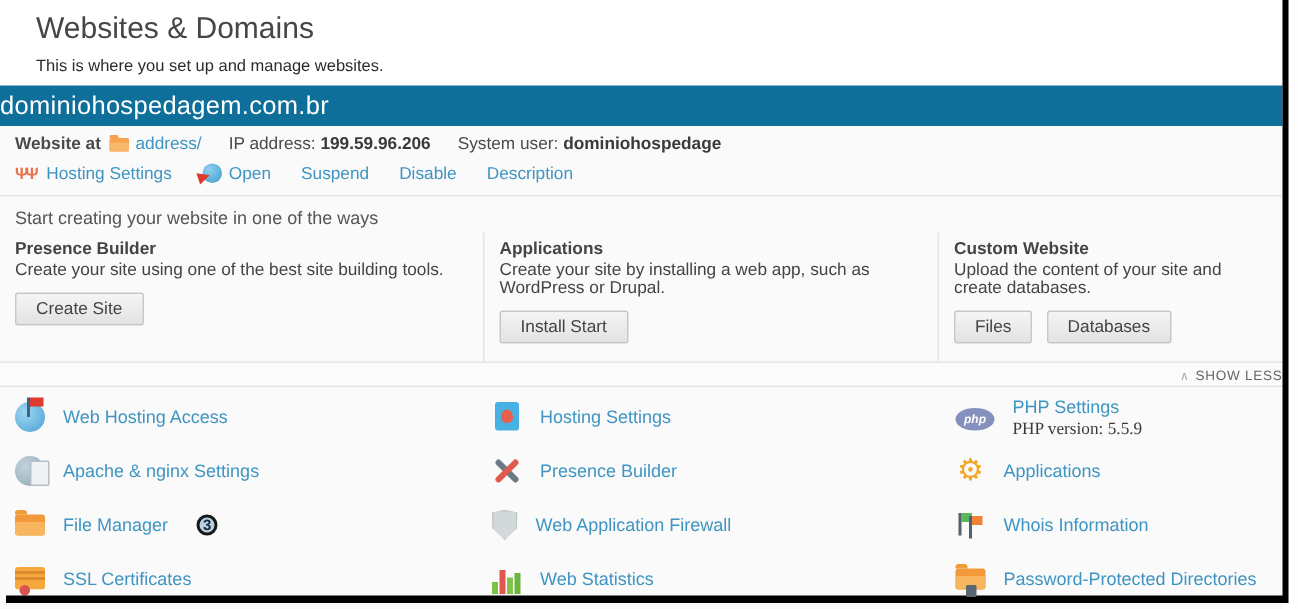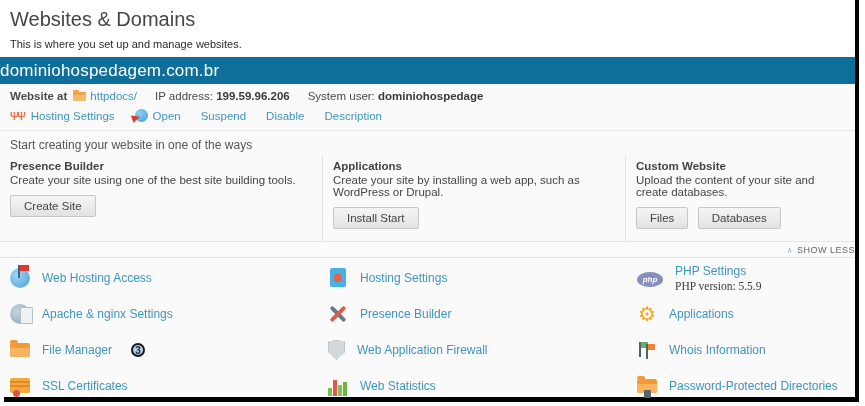--- a/index.html
+++ b/index.html
@@ -2,21 +2,21 @@
 <html><head>
 <meta charset="utf-8">
 <style>
   * { margin:0; padding:0; box-sizing:border-box; }
   html,body { background:#fff; }
   body { font-family:"Liberation Sans", sans-serif; }
   .app { position:relative; width:865px; height:406px; background:#fff; overflow:hidden; }
   .main { position:absolute; left:0; top:0; width:855px; }
 
   
-  .page-header { padding:8px 0 0 10px; background:#fff; }
+  .page-header { padding:8px 0 0 24px; background:#fff; }
   .page-title { font-size:20px; font-weight:400; color:#464646; margin-bottom:7px; }
   .page-subtitle { font-size:11px; color:#2b2b2b; margin-left:-2px; padding-left:2px; }
 
   
   .banner { margin-top:7px; height:27px; background:#0e6f9b; color:#fff; font-size:17px;
             line-height:27px; letter-spacing:0.2px; }
 
   
   .body { background:#fafafa; }
 
@@ -145,21 +145,21 @@
 
     <div class="banner">
       <span>dominiohospedagem.com.br</span>
     </div>
 
     <div class="body">
 
       <div class="info-row">
         <span class="info-label">Website at</span>
         <span class="i-folder-sm"></span>
-        <a class="link">httpdocs/</a>
+        <a class="link">address/</a>
         <span class="info-gap"></span>
         <span class="info-plain">IP address:</span>&nbsp;
         <span class="info-value">199.59.96.206</span>
         <span class="info-gap"></span>
         <span class="info-plain">System user:</span>&nbsp;
         <span class="info-value">dominiohospedage</span>
       </div>
 
       <div class="toolbar">
         <span class="tb-item">

